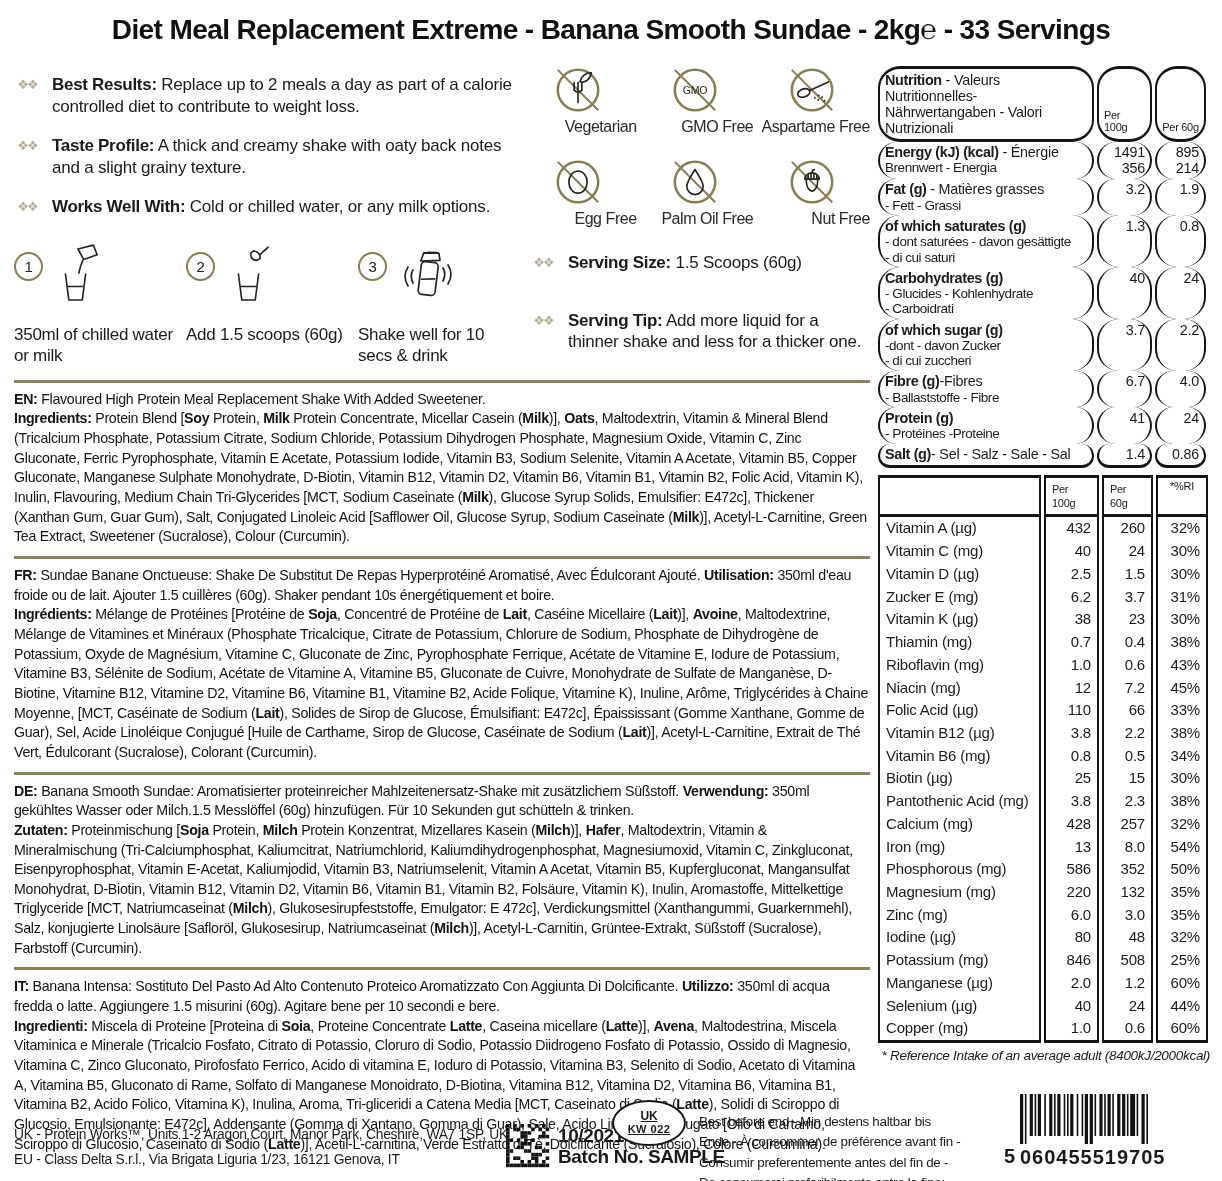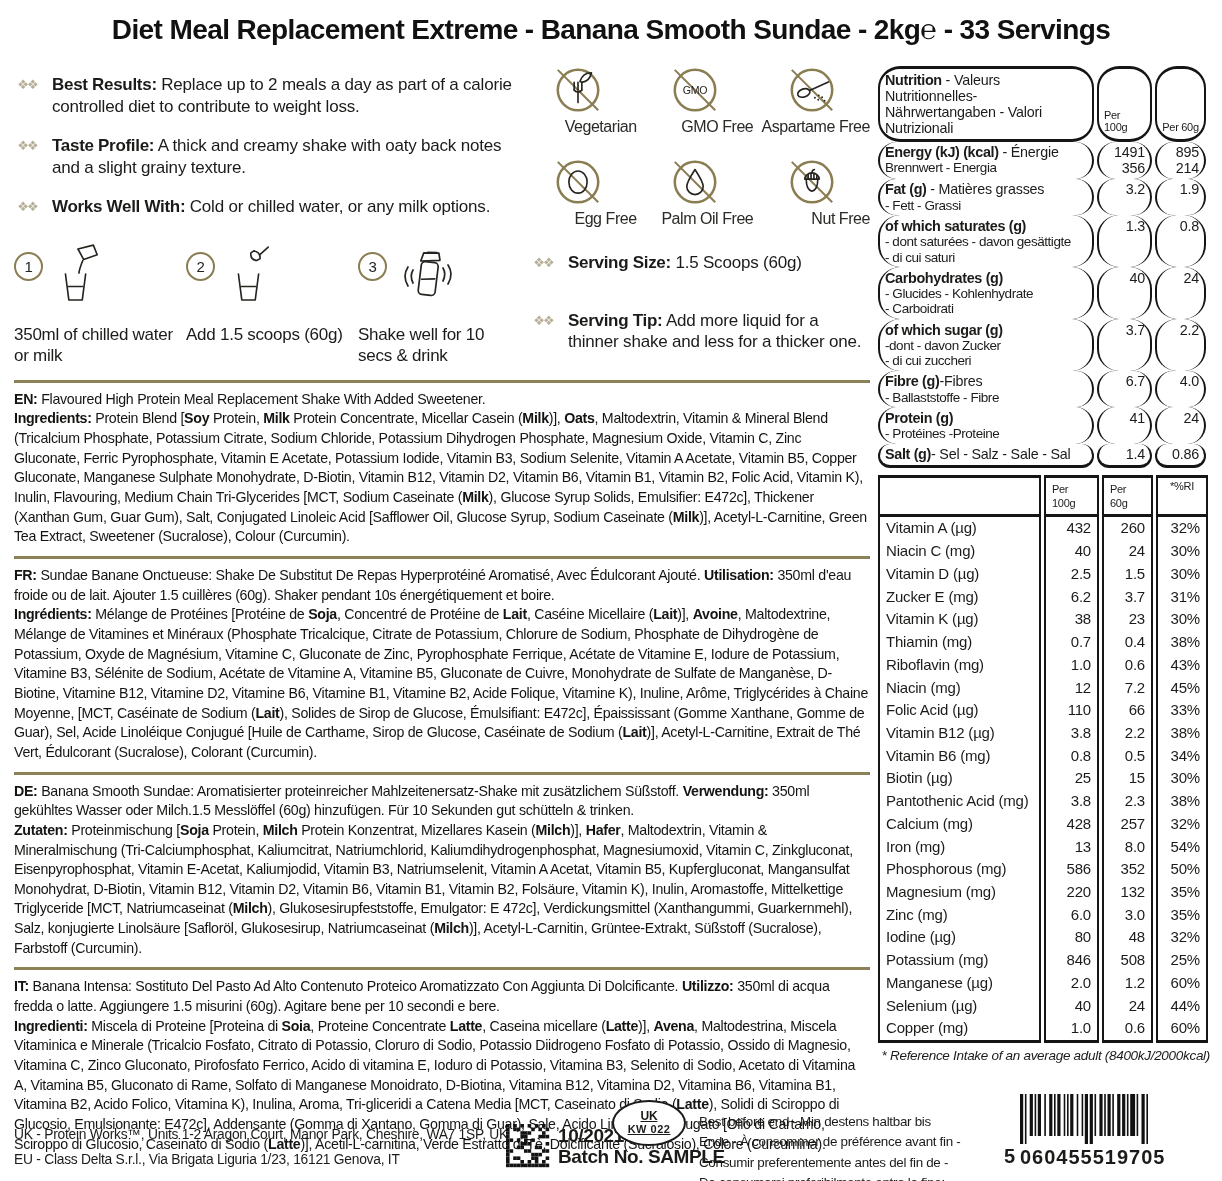--- a/index.html
+++ b/index.html
@@ -287,21 +287,21 @@
       </div>
     <div class="vtable" id="vtable">
         <div class="vc h"></div>
         <div class="vc h hv" style="padding-bottom: 3px;">Per 100g</div>
         <div class="vc h hv" style="padding-bottom: 3px;">Per 60g</div>
         <div class="vc h hv" style="padding-bottom: 20px;">*%RI</div>
         <div class="vc">Vitamin A (µg)</div>
         <div class="vc val">432</div>
         <div class="vc val">260</div>
         <div class="vc val">32%</div>
-        <div class="vc">Niacin C (mg)</div>
+        <div class="vc">Vitamin C (mg)</div>
         <div class="vc val">40</div>
         <div class="vc val">24</div>
         <div class="vc val">30%</div>
         <div class="vc">Vitamin D (µg)</div>
         <div class="vc val">2.5</div>
         <div class="vc val">1.5</div>
         <div class="vc val">30%</div>
         <div class="vc">Zucker E (mg)</div>
         <div class="vc val">6.2</div>
         <div class="vc val">3.7</div>

